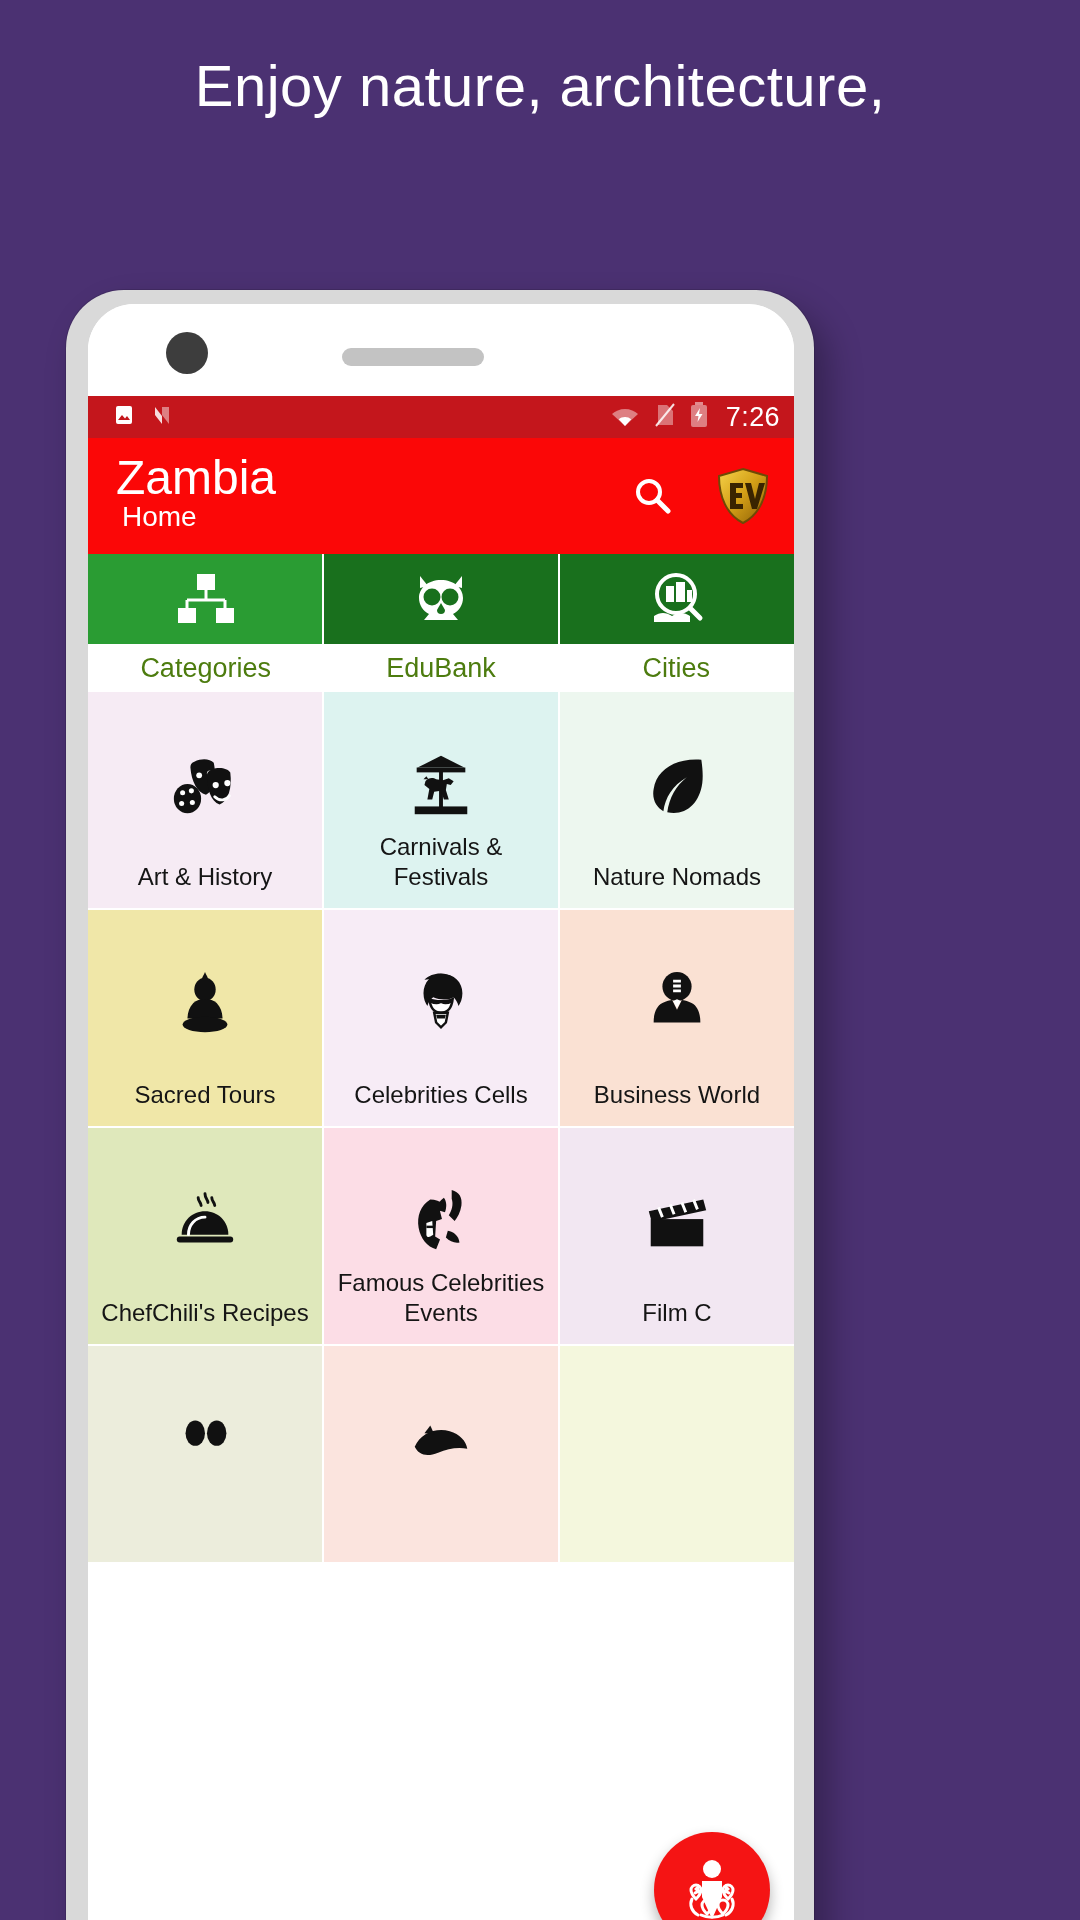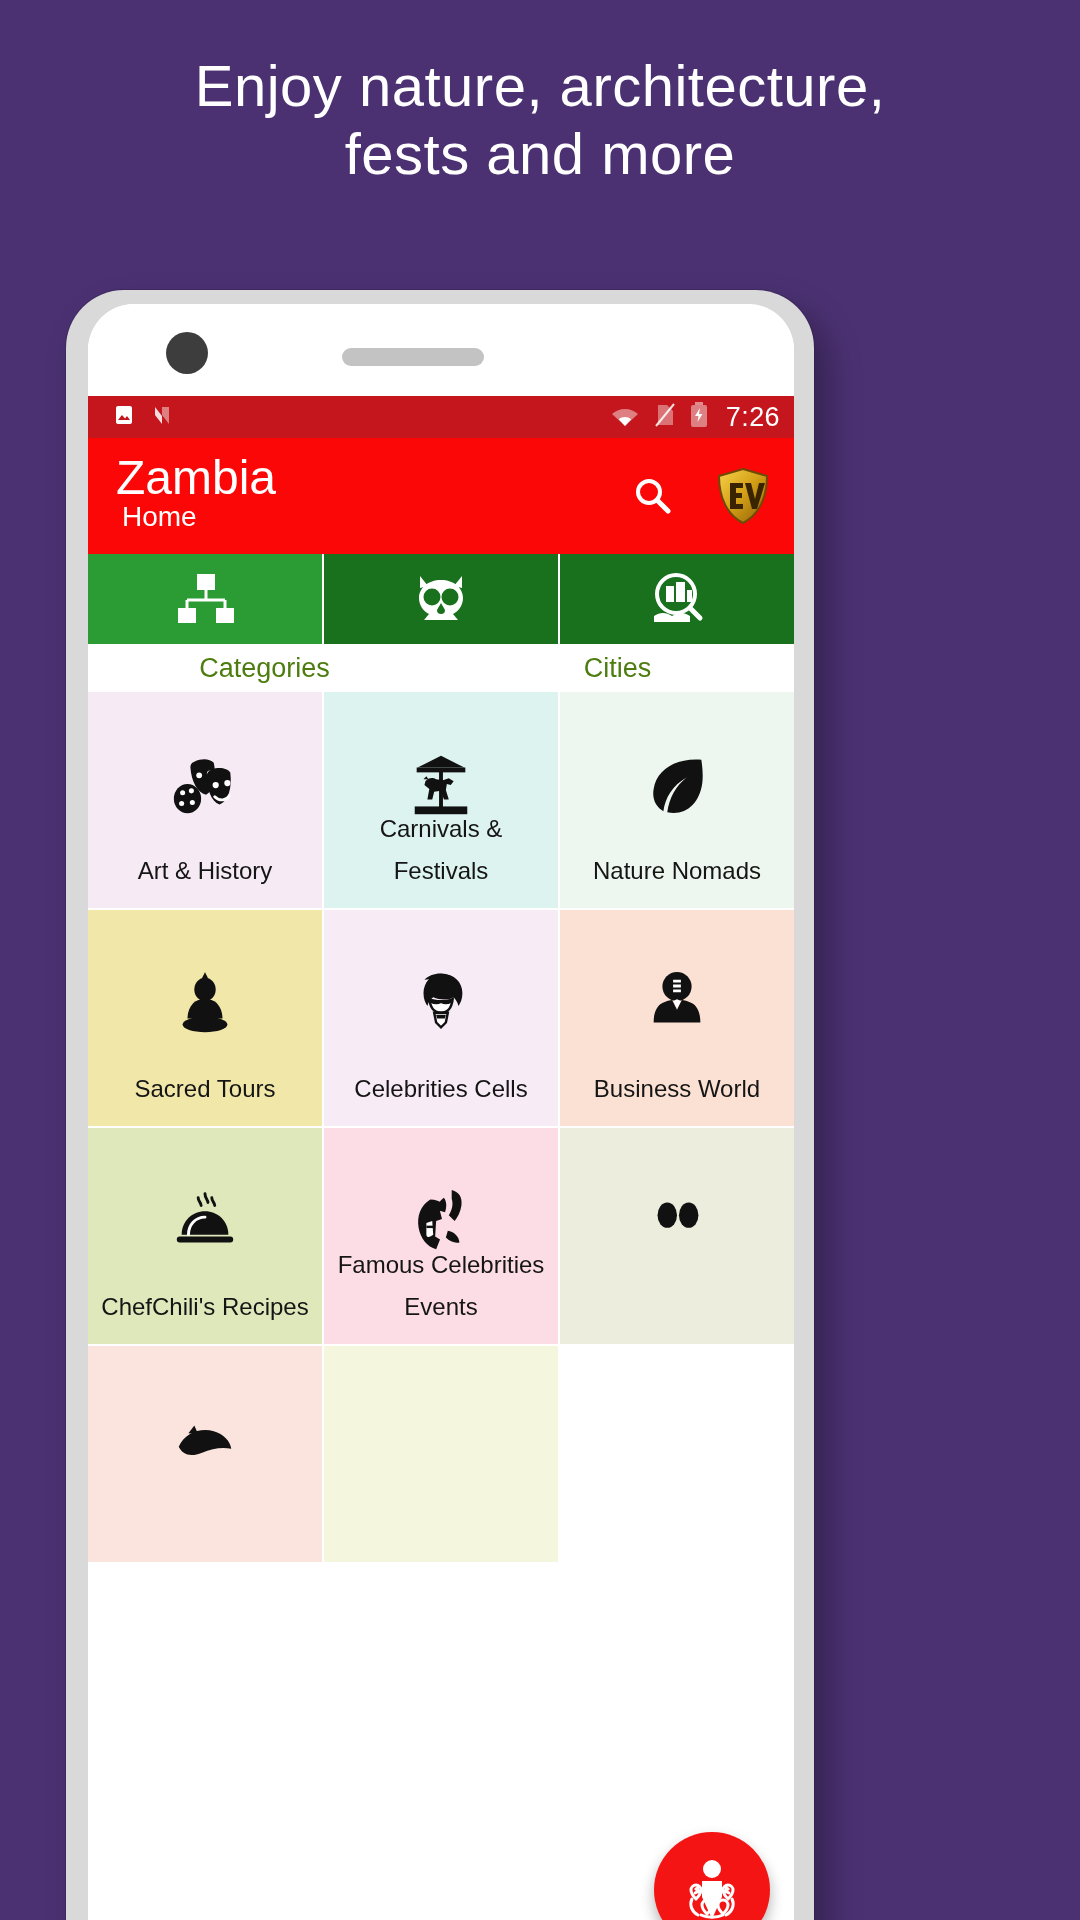--- a/index.html
+++ b/index.html
@@ -161,21 +161,21 @@
     width: 72px; height: 72px;
     display: flex; align-items: center; justify-content: center;
   }
   .tile-icon svg { display: block; }
   .tile-label {
     position: absolute;
     left: 6px; right: 6px;
     bottom: 16px;
     text-align: center;
     font-size: 24px;
-    line-height: 42px;
+    line-height: 30px;
     color: #151515;
   }
 
   
   .fab {
     position: absolute;
     right: 24px;
     bottom: 56px;
     width: 116px; height: 116px;
     border-radius: 50%;
@@ -184,21 +184,20 @@
     box-shadow: 0 7px 14px rgba(0,0,0,0.30);
     z-index: 5;
   }
   .fab svg { display: block; }
 </style>
 </head>
 <body style="background: rgb(75, 49, 114);">
 
 <div class="promo-headline">
   <span class="line">Enjoy nature, architecture,</span>
-  <span class="line">fests and more</span>
 </div>
 
 <div class="phone-frame">
   <div class="phone-bezel">
 
     <div class="phone-top">
       <div class="front-camera"></div>
       <div class="earpiece"></div>
     </div>
 
@@ -307,20 +306,21 @@
               <rect x="41" y="20" width="5" height="12" fill="#ffffff"></rect>
               <line x1="44" y1="38" x2="54" y2="48" stroke="#ffffff" stroke-width="5" stroke-linecap="round"></line>
               <path d="M8 46c6-4 12-4 18 0 6-4 12-4 18 0v6H8z" fill="#ffffff"></path>
             </svg>
           </span>
         </div>
       </div>
 
       <div class="tab-labels">
         <span class="tab-label">Categories</span>
+        <span class="tab-label">EduBank</span>
         <span class="tab-label">Cities</span>
       </div>
 
       <div class="grid" id="category-grid">
           <div class="tile" style="background: rgb(246, 235, 244);">
             <span class="tile-icon">
               <svg width="74" height="74" viewBox="0 0 74 74">
                 <ellipse cx="19" cy="50" rx="14" ry="15" fill="#111"></ellipse>
                 <circle cx="14" cy="44" r="2.6" fill="#fff"></circle>
                 <circle cx="23" cy="42" r="2.6" fill="#fff"></circle>
@@ -409,20 +409,30 @@
               <svg width="74" height="74" viewBox="0 0 74 74">
                 <path d="M48 4c8 2 11 8 10 16-1 7-4 12-7 16l-6-6c3-5 5-11 3-17z" fill="#111"></path>
                 <path d="M40 12c3 4 3 10 1 15l-10-3c2-5 5-9 9-12z" fill="#111"></path>
                 <path d="M26 14c-10 6-14 17-12 29 2 11 9 20 18 22l4-10-5-3 1-16 6-2-2-8 4-7c-4-3-9-5-14-5z" fill="#111"></path>
                 <path d="M28 36l-6 2v12c0 2 2 3 4 2l3-2z" fill="#fff"></path>
                 <path d="M22 42h8" stroke="#111" stroke-width="2.5"></path>
                 <path d="M44 46c6 1 11 5 12 12-5 1-10-1-14-5z" fill="#111"></path>
               </svg>
             </span>
             <span class="tile-label">Famous Celebrities Events</span>
+          </div>
+          <div class="tile" style="background: rgb(242, 231, 242);">
+            <span class="tile-icon">
+              <svg width="74" height="74" viewBox="0 0 74 74">
+                <path d="M8 26l56-12 3 11-56 12z" fill="#111"></path>
+                <path d="M18 22l4 10M30 19l4 10M42 17l4 10M54 14l4 10" stroke="#fff" stroke-width="3"></path>
+                <rect x="10" y="34" width="54" height="28" fill="#111"></rect>
+              </svg>
+            </span>
+            <span class="tile-label">Film C</span>
           </div>
           <div class="tile" style="background: rgb(236, 237, 220);">
             <span class="tile-icon">
               <svg width="74" height="74" viewBox="0 0 74 74">
                 <ellipse cx="27" cy="30" rx="10" ry="13" fill="#111"></ellipse>
                 <ellipse cx="49" cy="30" rx="10" ry="13" fill="#111"></ellipse>
               </svg>
             </span>
             <span class="tile-label"></span>
           </div>

